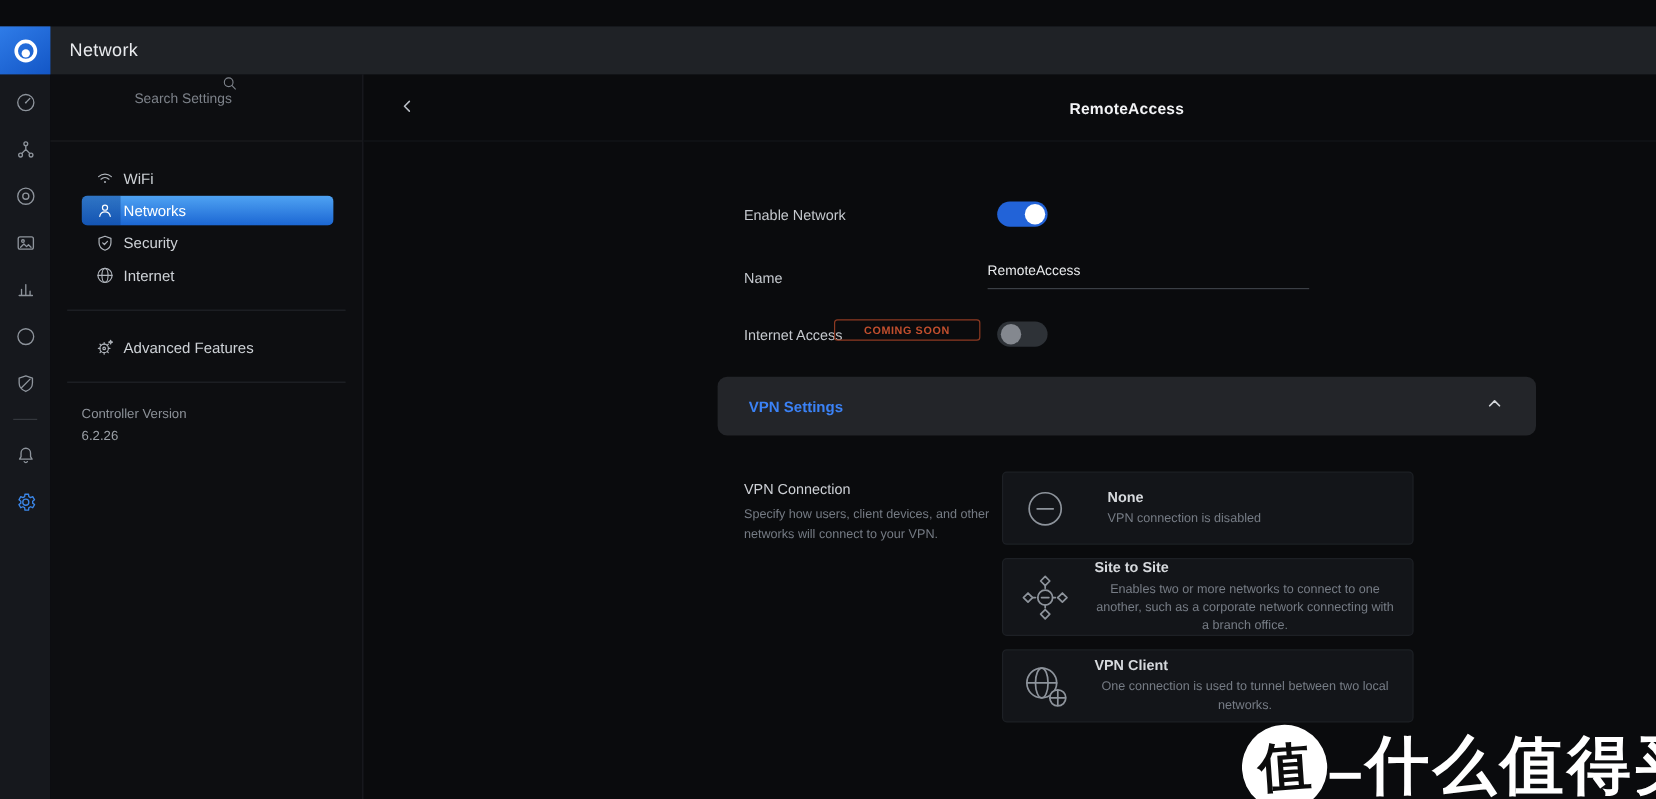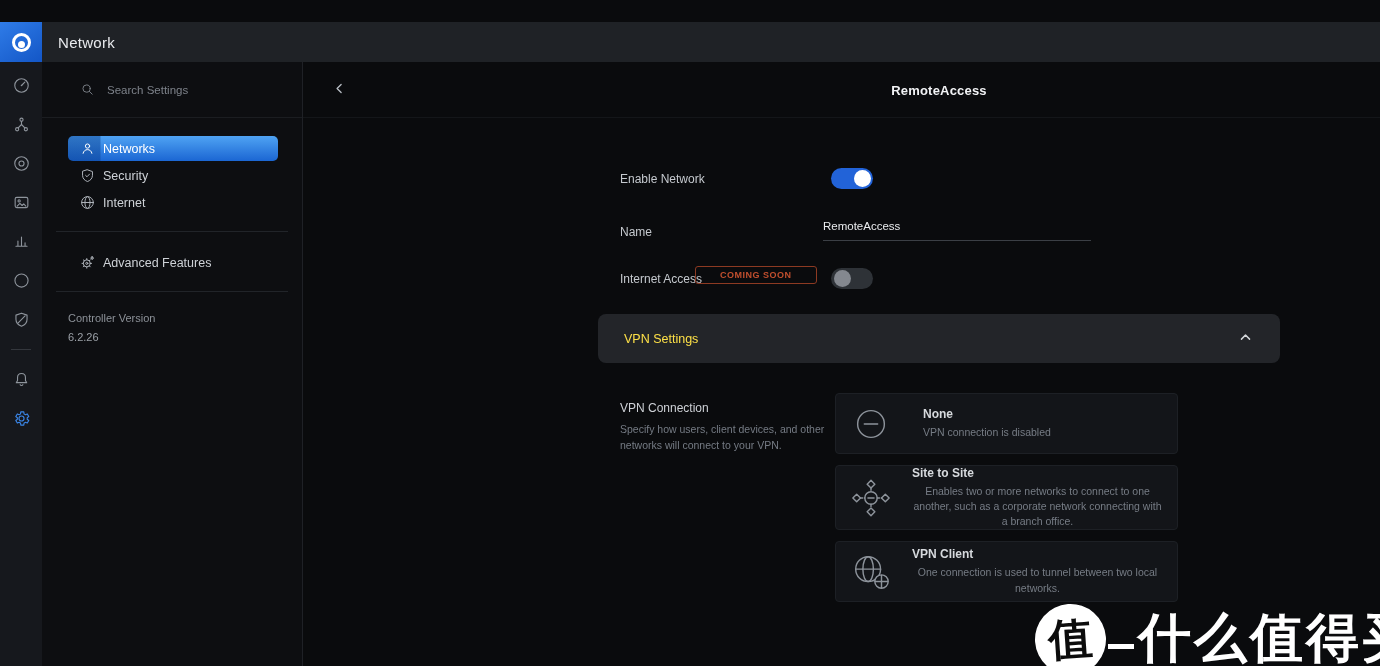--- a/index.html
+++ b/index.html
@@ -24,21 +24,21 @@
     color:#8e949c; cursor:pointer; }
   .rail-btn svg { width:19px; height:19px; stroke:currentColor; fill:none;
     stroke-width:1.4; stroke-linecap:round; stroke-linejoin:round; }
   .rail-btn.active { color:#3b86e8; }
   .rail-divider { width:20px; border-top:1px solid #34373d; margin:10px 0; }
 
   
   .sidebar { position:absolute; left:42px; top:40px; width:261px; height:626px;
     background:#0d0e11; border-right:1px solid #1f2126; }
   .sidebar-header { height:56px; border-bottom:1px solid #1b1d21; display:flex;
-    align-items:center; padding-left:38px; }
+    align-items:center; padding-left:38px;flex-direction:column; }
   .search-icon svg { width:15px; height:15px; stroke:#7d828a; fill:none; stroke-width:1.5;
     stroke-linecap:round; display:block; }
   .search-input { background:transparent; border:none; outline:none; color:#c7cace;
     font-size:11.5px; margin-left:12px; width:170px; font-family:"Liberation Sans",sans-serif; }
   .search-input::placeholder { color:#7d828a; }
   .menu { padding-top:18px; }
   .side-item { display:flex; align-items:center; height:25px; margin:0 24px 2px 26px;
     padding-left:10px; border-radius:5px; cursor:pointer; color:#ced2d7; font-size:12.5px; }
   .side-item .s-icon { width:18px; height:18px; margin-right:7px; display:flex;
     align-items:center; justify-content:center; }
@@ -77,21 +77,21 @@
     border:none; border-bottom:1px solid #3b3f45; outline:none; color:#e9ebed; font-size:11.5px;
     font-weight:500; padding-bottom:8px; font-family:"Liberation Sans",sans-serif; }
 
   .coming-soon { position:absolute; left:392px; top:204px; color:#c14f2e; font-size:9px;
     font-weight:bold; letter-spacing:.5px; border:1px solid #8d3a22; border-radius:3px;
     padding:3px 24px; }
 
   .vpn-panel { position:absolute; left:295px; top:252px; width:682px; height:49px;
     background:#232529; border-radius:8px; display:flex; align-items:center;
     justify-content:space-between; padding:0 28px 0 26px; cursor:pointer; }
-  .vpn-panel-title { color:#fde047; font-size:12.5px; font-weight:normal; }
+  .vpn-panel-title { color:#3b82f6; font-size:12.5px; font-weight:bold; }
   .vpn-panel svg { width:13px; height:13px; stroke:#d3d6da; fill:none; stroke-width:1.8;
     stroke-linecap:round; stroke-linejoin:round; }
 
   .conn-label { position:absolute; left:317px; top:339px; color:#ced1d6; font-size:12px; }
   .conn-desc { position:absolute; left:317px; top:360px; width:222px; color:#757b84;
     font-size:10.5px; line-height:1.5; }
 
   .cards { position:absolute; left:532px; top:331px; width:343px; }
   .vpn-card { display:flex; align-items:center; background:#131519; border:1px solid #1d2025;
     border-radius:4px; margin-bottom:11px; cursor:pointer; }
@@ -191,20 +191,29 @@
     <div class="sidebar-header">
       <span class="search-icon">
         <svg viewBox="0 0 24 24">
             <circle cx="10.5" cy="10.5" r="5.8"></circle>
             <path d="M15 15l4.5 4.5"></path>
           </svg>
       </span>
       <input class="search-input" type="text" placeholder="Search Settings" style="">
     </div>
     <nav class="menu">
+      <div class="side-item">
+        <span class="s-icon">
+          <svg viewBox="0 0 24 24">
+              <path d="M4.5 10.2c4.3-4 10.7-4 15 0M7.3 13.2c2.7-2.5 6.7-2.5 9.4 0"></path>
+              <circle cx="12" cy="16.4" r="1.2" fill="#aeb3ba" stroke="none"></circle>
+            </svg>
+        </span>
+        <span>WiFi</span>
+      </div>
       <div class="side-item active">
         <span class="s-icon">
           <svg viewBox="0 0 24 24">
               <circle cx="12" cy="8.6" r="3"></circle>
               <path d="M5.8 18.8c.6-3.3 3.1-5.2 6.2-5.2s5.6 1.9 6.2 5.2"></path>
             </svg>
         </span>
         <span>Networks</span>
       </div>
       <div class="side-item">

